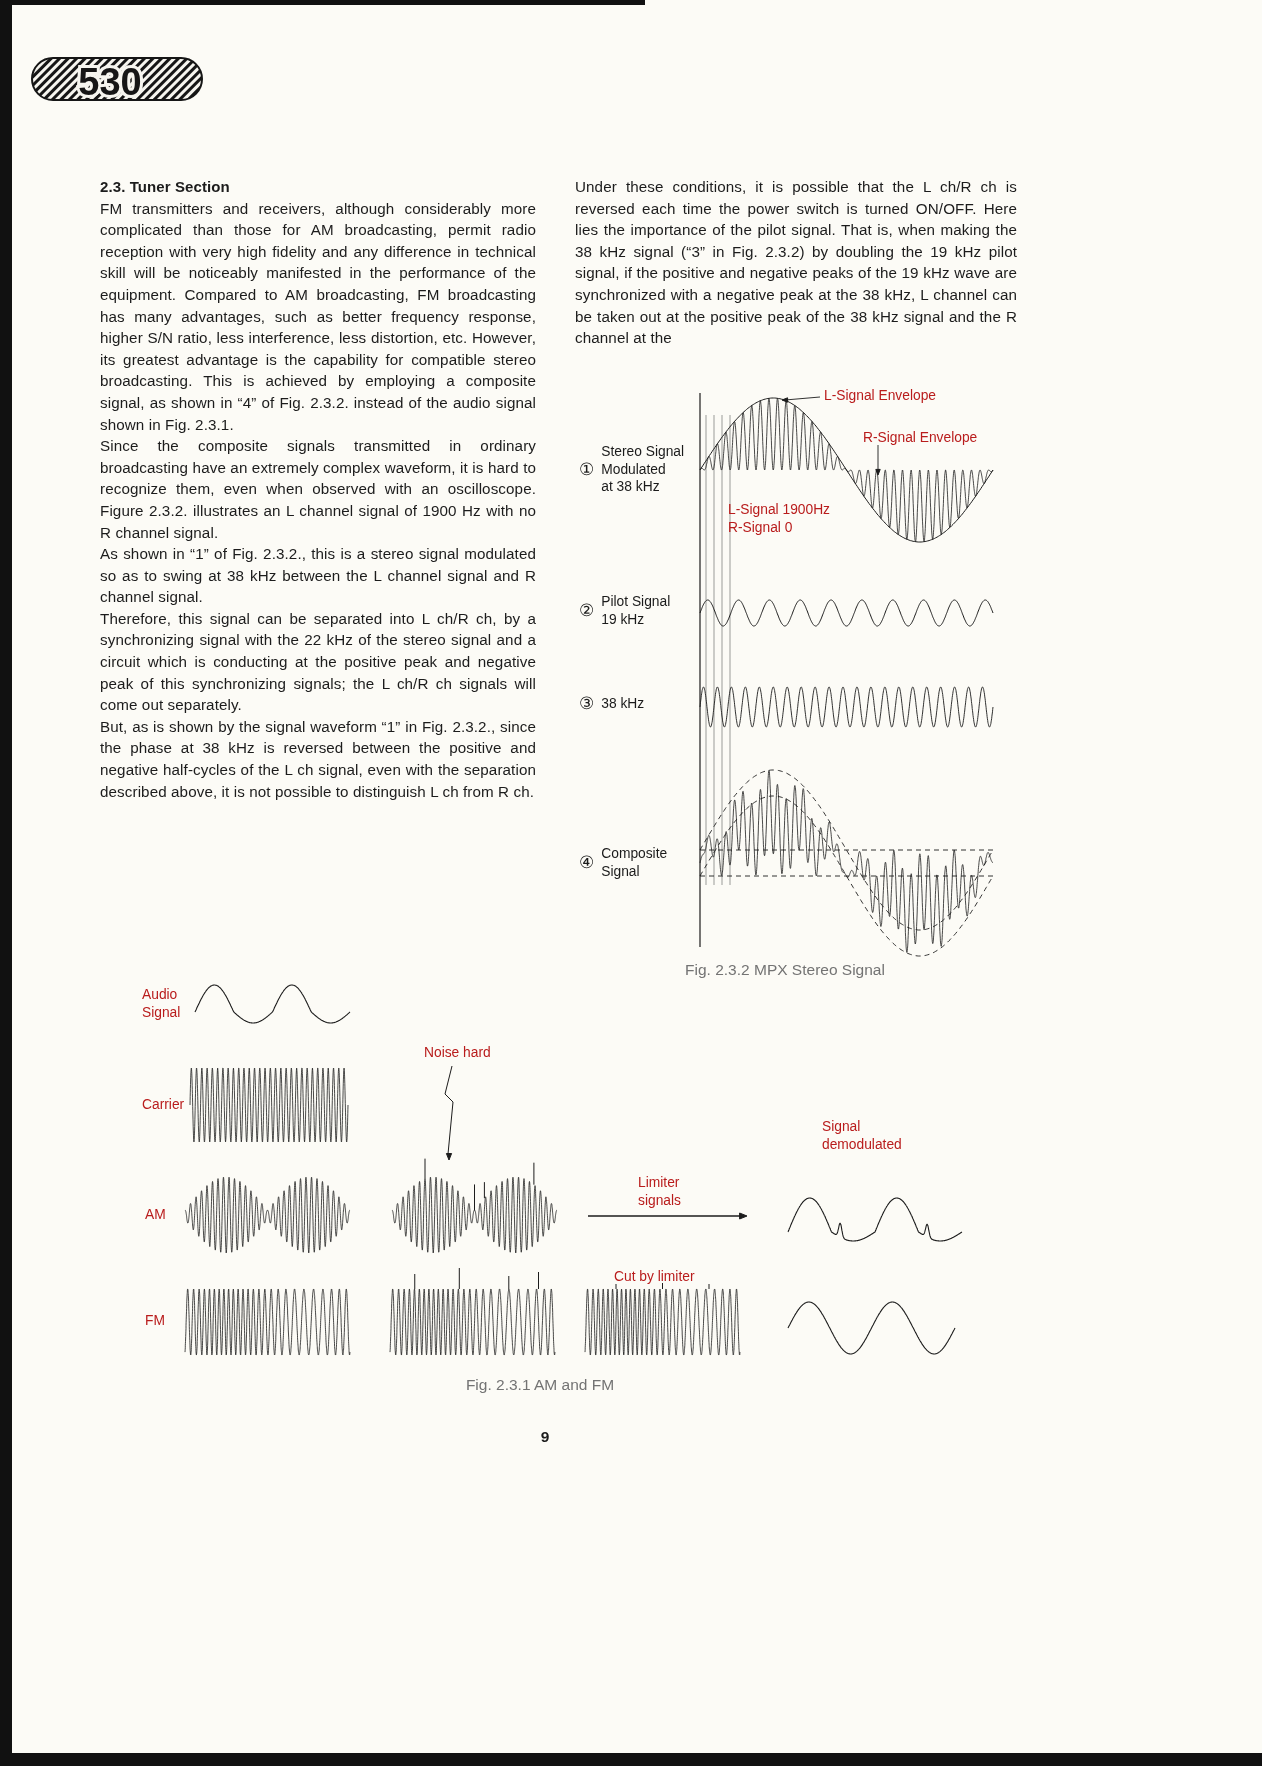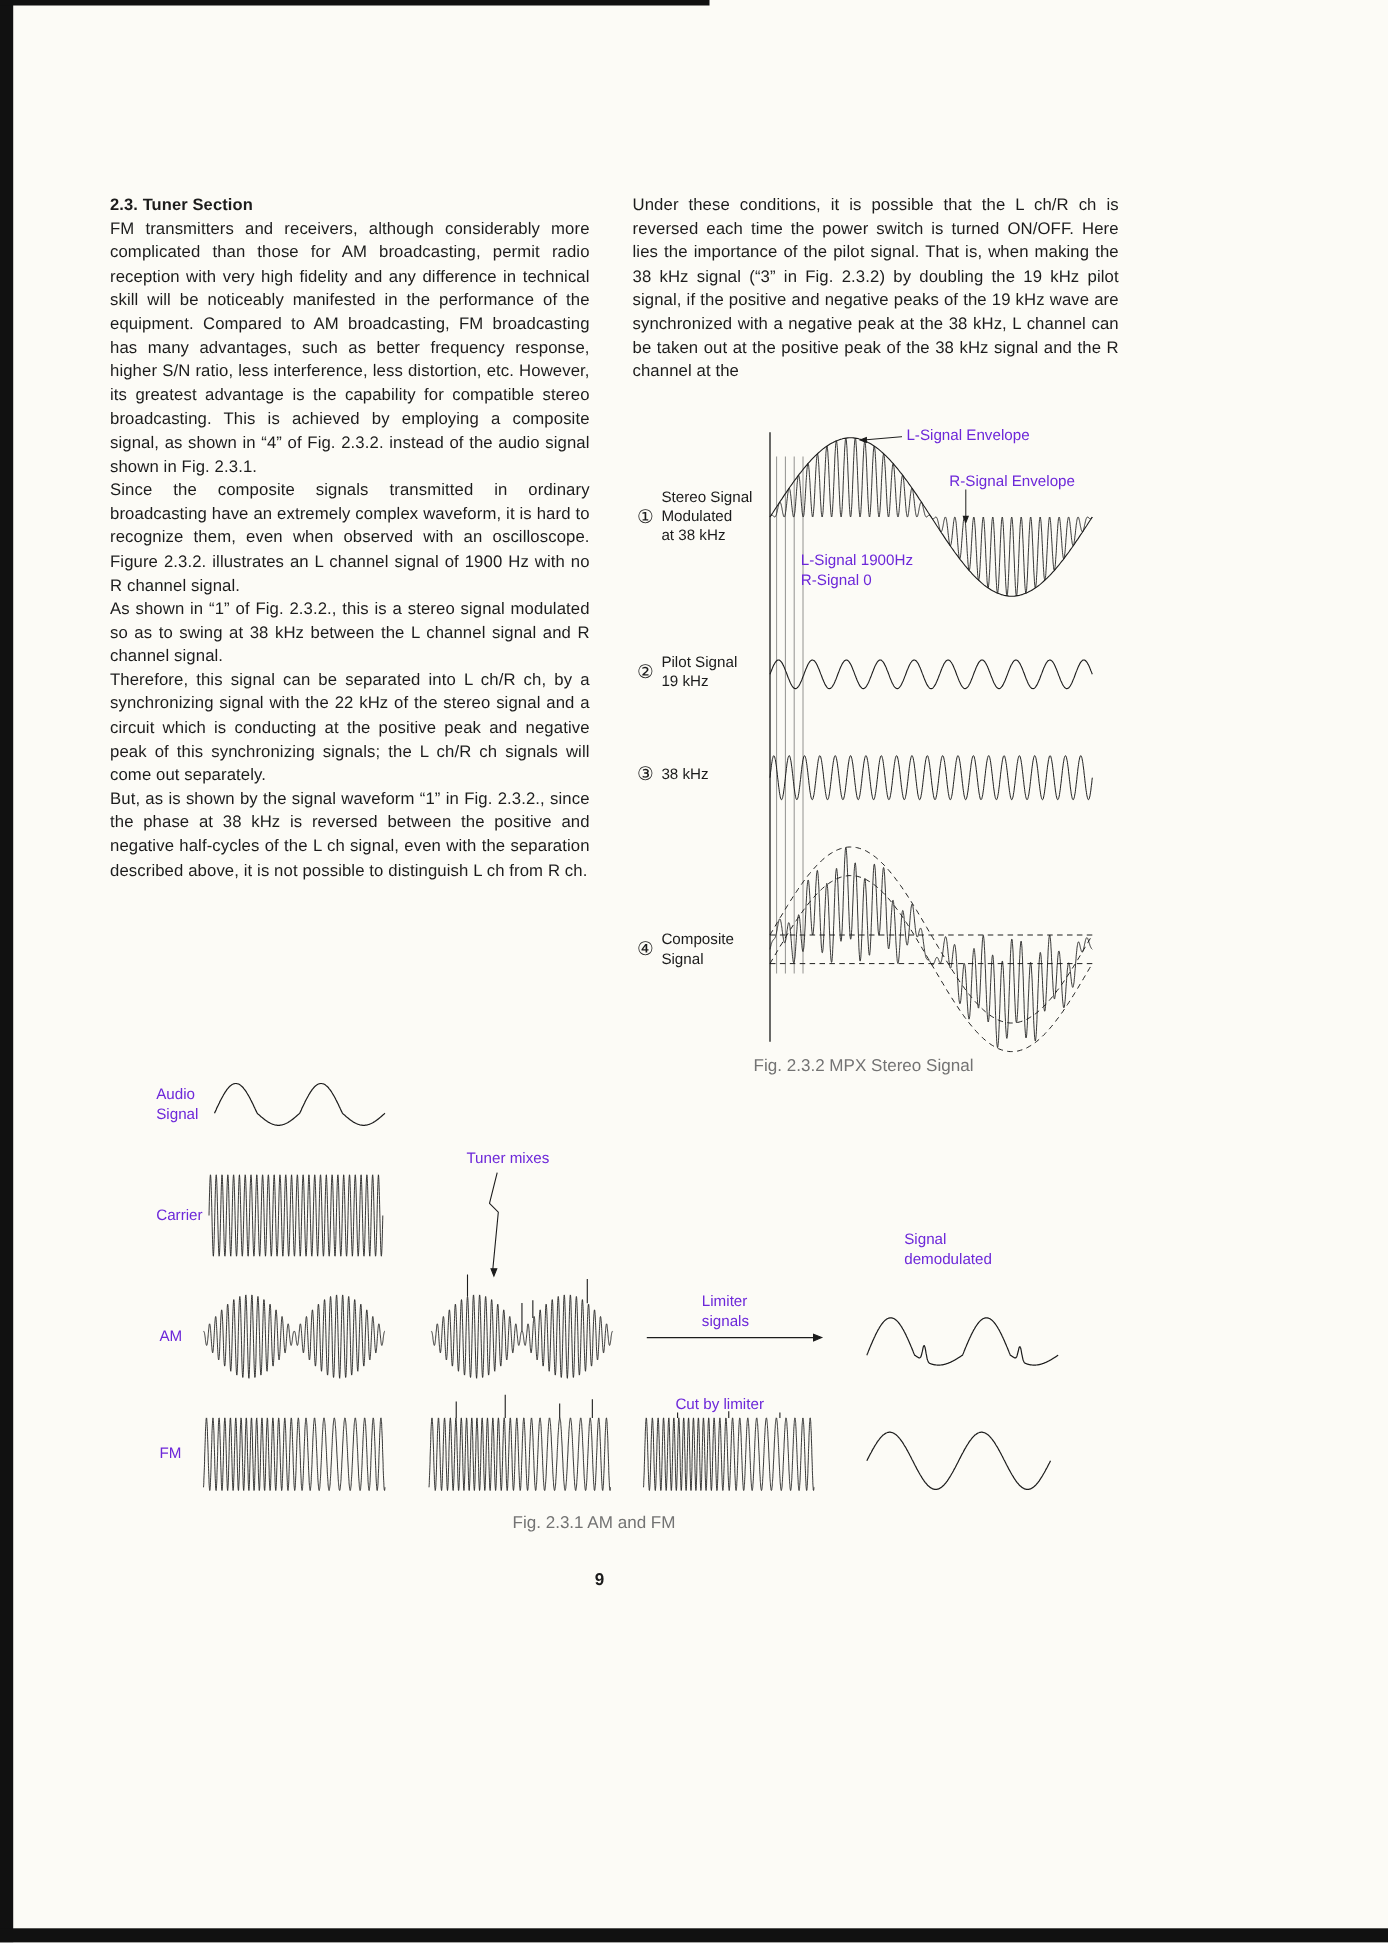--- a/index.html
+++ b/index.html
@@ -8,38 +8,50 @@
   #page { position:relative; width:1262px; height:1766px; margin:0 auto;
           background:#fcfbf6; color:#1b1b1b; overflow:hidden; }
   .edge { position:absolute; background:#111; }
   .col { position:absolute; text-align:justify; font-size:15.2px; line-height:21.6px;
          letter-spacing:0.1px; color:#1c1c1c; }
   .col p { margin:0; }
   .col .hd { font-weight:bold; font-size:15px; line-height:21.6px; }
   .figure { position:absolute; }
   .figure svg { position:absolute; left:0; top:0; }
   .fig-label { position:absolute; font-size:13.8px; line-height:1.28;
-               white-space:pre-line; color:#6d28d9; }
+               white-space:pre-line; color:#b91c1c; }
   .fig-row { position:absolute; display:flex; align-items:center; gap:7px; }
   .fig-row .circ { font-size:17px; line-height:1; }
   .fig-row .lbl { font-size:13.8px; line-height:1.28; white-space:pre-line; }
   .fig-caption { position:absolute; text-align:center; font-size:15.5px; color:#737373; }
   #page-number { position:absolute; left:0; top:1428px; width:1090px;
                  text-align:center; font-weight:bold; font-size:15.5px; }
   #logo { position:absolute; left:30px; top:52px; }
 </style>
 </head>
 <body>
 
 <div id="page">
 
   <div class="edge" style="left:0; top:0; width:12px; height:1766px;"></div>
   <div class="edge" style="left:0; top:0; width:645px; height:5px;"></div>
   <div class="edge" style="left:0; top:1753px; width:1262px; height:13px;"></div>
 
+  <div id="logo">
+    <svg width="175" height="54" viewBox="0 0 175 54">
+      <defs>
+        <pattern id="hatch" width="6" height="6" patternUnits="userSpaceOnUse" patternTransform="rotate(45)">
+          <rect width="6" height="6" fill="#f6f5ef"></rect>
+          <rect width="3" height="6" fill="#161616"></rect>
+        </pattern>
+      </defs>
+      <rect x="2" y="6" rx="21" ry="21" width="170" height="42" fill="url(#hatch)" stroke="#161616" stroke-width="2"></rect>
+      <text x="80" y="43" font-family="Liberation Sans, sans-serif" font-size="38" font-weight="bold" text-anchor="middle" fill="#161616" stroke="#f6f5ef" stroke-width="6" paint-order="stroke">530</text>
+    </svg>
+  </div>
 
   <div class="col" style="left:100px; top:176px; width:436px;">
     <p class="hd">2.3. Tuner Section</p>
     <p>FM transmitters and receivers, although considerably more complicated than those for AM broadcasting, permit radio reception with very high fidelity and any difference in technical skill will be noticeably manifested in the performance of the equipment. Compared to AM broadcasting, FM broadcasting has many advantages, such as better frequency response, higher S/N ratio, less interference, less distortion, etc. However, its greatest advantage is the capability for compatible stereo broadcasting. This is achieved by employing a composite signal, as shown in “4” of Fig. 2.3.2. instead of the audio signal shown in Fig. 2.3.1.</p>
     <p>Since the composite signals transmitted in ordinary broadcasting have an extremely complex waveform, it is hard to recognize them, even when observed with an oscilloscope. Figure 2.3.2. illustrates an L channel signal of 1900 Hz with no R channel signal.</p>
     <p>As shown in “1” of Fig. 2.3.2., this is a stereo signal modulated so as to swing at 38 kHz between the L channel signal and R channel signal.</p>
     <p>Therefore, this signal can be separated into L ch/R ch, by a synchronizing signal with the 22 kHz of the stereo signal and a circuit which is conducting at the positive peak and negative peak of this synchronizing signals; the L ch/R ch signals will come out separately.</p>
     <p>But, as is shown by the signal waveform “1” in Fig. 2.3.2., since the phase at 38 kHz is reversed between the positive and negative half-cycles of the L ch signal, even with the separation described above, it is not possible to distinguish L ch from R ch.</p>
   </div>
 
@@ -122,21 +134,21 @@
         <path d="M485.0 374.1L485.1 372.8L485.2 371.3L485.2 369.6L485.3 367.7L485.4 365.6L485.5 363.4L485.6 361.0L485.7 358.5L485.7 355.9L485.8 353.2L485.9 350.4L486.0 347.5L486.1 344.7L486.1 341.8L486.2 338.9L486.3 336.1L486.4 333.3L486.5 330.6L486.6 328.0L486.6 325.6L486.7 323.2L486.8 321.0L486.9 319.0L487.0 317.2L487.0 315.6L487.1 314.3L487.2 313.1L487.3 312.2L487.4 311.5L487.4 311.1L487.5 311.0L487.6 311.1L487.7 311.5L487.8 312.1L487.9 313.0L487.9 314.2L488.0 315.6L488.1 317.2L488.2 319.0L488.3 321.0L488.3 323.3L488.4 325.6L488.5 328.2L488.6 330.9L488.7 333.6L488.8 336.5L488.8 339.5L488.9 342.4L489.0 345.4L489.1 348.4L489.2 351.4L489.2 354.3L489.3 357.1L489.4 359.8L489.5 362.4L489.6 364.8L489.6 367.0L489.7 369.1L489.8 371.0L489.9 372.6L490.0 374.0L490.1 375.1L490.1 376.0L490.2 376.6L490.3 376.9L490.4 377.0L490.5 376.8L490.5 376.2L490.6 375.5L490.7 374.4L490.8 373.1L490.9 371.5L491.0 369.7L491.0 367.6L491.1 365.4L491.2 363.0L491.3 360.4L491.4 357.6L491.4 354.7L491.5 351.8L491.6 348.7L491.7 345.6L491.8 342.5L491.9 339.5L491.9 336.4L492.0 333.4L492.1 330.5L492.2 327.7L492.3 325.1L492.3 322.6L492.4 320.3L492.5 318.3L492.6 316.4L492.7 314.8L492.8 313.5L492.8 312.4L492.9 311.7L493.0 311.2L493.1 311.0L493.2 311.1L493.2 311.5L493.3 312.3L493.4 313.3L493.5 314.6L493.6 316.1L493.6 318.0L493.7 320.0L493.8 322.3L493.9 324.8L494.0 327.5L494.1 330.3L494.1 333.3L494.2 336.4L494.3 339.5L494.4 342.7L494.5 345.9L494.5 349.1L494.6 352.2L494.7 355.3L494.8 358.2L494.9 361.1L495.0 363.7L495.0 366.2L495.1 368.5L495.2 370.5L495.3 372.3L495.4 373.9L495.4 375.1L495.5 376.0L495.6 376.7L495.7 377.0L495.8 377.0L495.9 376.6L495.9 376.0L496.0 375.0L496.1 373.8L496.2 372.2L496.3 370.4L496.3 368.3L496.4 365.9L496.5 363.4L496.6 360.7L496.7 357.7L496.7 354.7L496.8 351.5L496.9 348.3L497.0 345.0L497.1 341.7L497.2 338.4L497.2 335.2L497.3 332.1L497.4 329.1L497.5 326.2L497.6 323.5L497.6 321.0L497.7 318.7L497.8 316.7L497.9 315.0L498.0 313.6L498.1 312.4L498.1 311.6L498.2 311.1L498.3 311.0L498.4 311.2L498.5 311.7L498.5 312.6L498.6 313.8L498.7 315.3L498.8 317.1L498.9 319.2L498.9 321.5L499.0 324.1L499.1 326.9L499.2 329.8L499.3 332.9L499.4 336.2L499.4 339.5L499.5 342.9L499.6 346.2L499.7 349.6L499.8 352.9L499.8 356.1L499.9 359.2L500.0 362.1L500.1 364.9L500.2 367.4L500.3 369.7L500.3 371.7L500.4 373.4L500.5 374.8L500.6 375.8L500.7 376.6L500.7 376.9L500.8 377.0L500.9 376.6L501.0 376.0L501.1 374.9L501.2 373.6L501.2 371.9L501.3 369.9L501.4 367.6L501.5 365.1L501.6 362.3L501.6 359.4L501.7 356.2L501.8 353.0L501.9 349.6L502.0 346.1L502.1 342.7L502.1 339.2L502.2 335.8L502.3 332.5L502.4 329.3L502.5 326.3L502.5 323.5L502.6 320.9L502.7 318.5L502.8 316.5L502.9 314.7L502.9 313.3L503.0 312.2L503.1 311.4L503.2 311.0L503.3 311.0L503.4 311.4L503.4 312.1L503.5 313.2L503.6 314.7L503.7 316.4L503.8 318.5L503.8 320.9L503.9 323.5L504.0 326.4L504.1 329.5L504.2 332.7L504.3 336.1L504.3 339.6L504.4 343.1L504.5 346.6L504.6 350.1L504.7 353.6L504.7 356.9L504.8 360.1L504.9 363.1L505.0 365.9L505.1 368.4L505.1 370.6L505.2 372.6L505.3 374.2L505.4 375.4L505.5 376.3L505.6 376.9L505.6 377.0L505.7 376.7L505.8 376.1L505.9 375.1L506.0 373.7L506.0 372.0L506.1 370.0L506.2 367.6L506.3 365.0L506.4 362.1L506.5 359.0L506.5 355.7L506.6 352.3L506.7 348.8L506.8 345.2L506.9 341.6L506.9 338.0L507.0 334.5L507.1 331.1L507.2 327.9L507.3 324.8L507.4 322.0L507.4 319.5L507.5 317.2L507.6 315.3L507.7 313.7L507.8 312.4L507.8 311.6L507.9 311.1L508.0 311.0L508.1 311.3L508.2 312.1L508.3 313.2L508.3 314.7L508.4 316.5L508.5 318.7L508.6 321.1L508.7 323.9L508.7 326.9L508.8 330.1L508.9 333.5L509.0 337.0L509.1 340.6L509.1 344.3L509.2 347.9L509.3 351.5L509.4 355.0L509.5 358.4L509.6 361.6L509.6 364.6L509.7 367.3L509.8 369.8L509.9 371.9L510.0 373.7L510.0 375.1L510.1 376.1L510.2 376.8L510.3 377.0L510.4 376.8L510.5 376.2L510.5 375.3L510.6 373.9L510.7 372.1L510.8 370.0L510.9 367.6L510.9 364.9L511.0 361.9L511.1 358.7L511.2 355.3L511.3 351.8L511.4 348.1L511.4 344.5L511.5 340.8L511.6 337.1L511.7 333.5L511.8 330.1L511.8 326.8L511.9 323.8L512.0 321.0L512.1 318.5L512.2 316.3L512.2 314.5L512.3 313.0L512.4 311.9L512.5 311.3L512.6 311.0L512.7 311.2L512.7 311.8L512.8 312.8L512.9 314.2L513.0 315.9L513.1 318.1L513.1 320.5L513.2 323.3L513.3 326.3L513.4 329.6L513.5 333.0L513.6 336.6L513.6 340.3L513.7 344.0L513.8 347.8L513.9 351.4L514.0 355.0L514.0 358.5L514.1 361.8L514.2 364.8L514.3 367.6L514.4 370.0L514.5 372.2L514.5 373.9L514.6 375.3L514.7 376.3L514.8 376.9L514.9 377.0L514.9 376.7L515.0 376.0L515.1 374.9L515.2 373.3L515.3 371.4L515.3 369.2L515.4 366.6L515.5 363.7L515.6 360.5L515.7 357.2L515.8 353.6L515.8 350.0L515.9 346.2L516.0 342.5L516.1 338.7L516.2 335.0L516.2 331.5L516.3 328.1L516.4 324.9L516.5 321.9L516.6 319.3L516.7 316.9L516.7 315.0L516.8 313.4L516.9 312.2L517.0 311.4L517.1 311.0L517.1 311.1L517.2 311.6L517.3 312.6L517.4 313.9L517.5 315.6L517.5 317.8L517.6 320.2L517.7 323.0L517.8 326.1L517.9 329.4L518.0 332.9L518.0 336.5L518.1 340.2L518.2 344.0L518.3 347.8L518.4 351.5L518.4 355.2L518.5 358.7L518.6 362.0L518.7 365.0L518.8 367.8L518.9 370.3L518.9 372.4L519.0 374.1L519.1 375.5L519.2 376.4L519.3 376.9L519.3 377.0L519.4 376.6L519.5 375.8L519.6 374.6L519.7 372.9L519.8 370.9L519.8 368.5L519.9 365.8L520.0 362.8L520.1 359.6L520.2 356.1L520.2 352.5L520.3 348.8L520.4 345.0L520.5 341.2L520.6 337.4L520.6 333.7L520.7 330.2L520.8 326.8L520.9 323.7L521.0 320.8L521.1 318.3L521.1 316.0L521.2 314.2L521.3 312.8L521.4 311.8L521.5 311.2L521.5 311.0L521.6 311.3L521.7 312.0L521.8 313.2L521.9 314.7L522.0 316.7L522.0 319.0L522.1 321.7L522.2 324.6L522.3 327.8L522.4 331.3L522.4 334.9L522.5 338.6L522.6 342.4L522.7 346.2L522.8 350.0L522.9 353.7L522.9 357.3L523.0 360.7L523.1 363.8L523.2 366.7L523.3 369.4L523.3 371.6L523.4 373.5L523.5 375.0L523.6 376.1L523.7 376.8L523.8 377.0L523.8 376.8L523.9 376.1L524.0 375.0L524.1 373.5L524.2 371.6L524.2 369.4L524.3 366.7L524.4 363.8L524.5 360.7L524.6 357.3L524.6 353.7L524.7 350.0L524.8 346.2L524.9 342.4L525.0 338.6L525.1 334.9L525.1 331.3L525.2 327.8L525.3 324.6L525.4 321.7L525.5 319.0L525.5 316.7L525.6 314.7L525.7 313.2L525.8 312.0L525.9 311.3L526.0 311.0L526.0 311.2L526.1 311.8L526.2 312.8L526.3 314.2L526.4 316.0L526.4 318.3L526.5 320.8L526.6 323.7L526.7 326.8L526.8 330.2L526.9 333.7L526.9 337.4L527.0 341.2L527.1 345.0L527.2 348.8L527.3 352.5L527.3 356.1L527.4 359.6L527.5 362.8L527.6 365.8L527.7 368.5L527.7 370.9L527.8 372.9L527.9 374.6L528.0 375.8L528.1 376.6L528.2 377.0L528.2 376.9L528.3 376.4L528.4 375.5L528.5 374.1L528.6 372.4L528.6 370.3L528.7 367.8L528.8 365.0L528.9 362.0L529.0 358.7L529.1 355.2L529.1 351.5L529.2 347.8L529.3 344.0L529.4 340.2L529.5 336.5L529.5 332.9L529.6 329.4L529.7 326.1L529.8 323.0L529.9 320.2L530.0 317.8L530.0 315.6L530.1 313.9L530.2 312.6L530.3 311.6L530.4 311.1L530.4 311.0L530.5 311.4L530.6 312.2L530.7 313.4L530.8 315.0L530.8 316.9L530.9 319.3L531.0 321.9L531.1 324.9L531.2 328.1L531.3 331.5L531.3 335.0L531.4 338.7L531.5 342.5L531.6 346.2L531.7 350.0L531.7 353.6L531.8 357.2L531.9 360.5L532.0 363.7L532.1 366.6L532.2 369.2L532.2 371.4L532.3 373.3L532.4 374.9L532.5 376.0L532.6 376.7L532.6 377.0L532.7 376.9L532.8 376.3L532.9 375.3L533.0 373.9L533.0 372.2L533.1 370.0L533.2 367.6L533.3 364.8L533.4 361.8L533.5 358.5L533.5 355.0L533.6 351.4L533.7 347.8L533.8 344.0L533.9 340.3L533.9 336.6L534.0 333.0L534.1 329.6L534.2 326.3L534.3 323.3L534.4 320.5L534.4 318.1L534.5 315.9L534.6 314.2L534.7 312.8L534.8 311.8L534.8 311.2L534.9 311.0L535.0 311.3L535.1 311.9L535.2 313.0L535.3 314.5L535.3 316.3L535.4 318.5L535.5 321.0L535.6 323.8L535.7 326.8L535.7 330.1L535.8 333.5L535.9 337.1L536.0 340.8L536.1 344.5L536.1 348.1L536.2 351.8L536.3 355.3L536.4 358.7L536.5 361.9L536.6 364.9L536.6 367.6L536.7 370.0L536.8 372.1L536.9 373.9L537.0 375.3L537.0 376.2L537.1 376.8L537.2 377.0L537.3 376.8L537.4 376.1L537.5 375.1L537.5 373.7L537.6 371.9L537.7 369.8L537.8 367.3L537.9 364.6L537.9 361.6L538.0 358.4L538.1 355.0L538.2 351.5L538.3 347.9L538.4 344.3L538.4 340.6L538.5 337.0L538.6 333.5L538.7 330.1L538.8 326.9L538.8 323.9L538.9 321.1L539.0 318.7L539.1 316.5L539.2 314.7L539.3 313.2L539.3 312.1L539.4 311.3L539.5 311.0L539.6 311.1L539.7 311.6L539.7 312.4L539.8 313.7L539.9 315.3L540.0 317.2L540.1 319.5L540.1 322.0L540.2 324.8L540.3 327.9L540.4 331.1L540.5 334.5L540.6 338.0L540.6 341.6L540.7 345.2L540.8 348.8L540.9 352.3L541.0 355.7L541.0 359.0L541.1 362.1L541.2 365.0L541.3 367.6L541.4 370.0L541.5 372.0L541.5 373.7L541.6 375.1L541.7 376.1L541.8 376.7L541.9 377.0L541.9 376.9L542.0 376.3L542.1 375.4L542.2 374.2L542.3 372.6L542.4 370.6L542.4 368.4L542.5 365.9L542.6 363.1L542.7 360.1L542.8 356.9L542.8 353.6L542.9 350.1L543.0 346.6L543.1 343.1L543.2 339.6L543.2 336.1L543.3 332.7L543.4 329.5L543.5 326.4L543.6 323.5L543.7 320.9L543.7 318.5L543.8 316.4L543.9 314.7L544.0 313.2L544.1 312.1L544.1 311.4L544.2 311.0L544.3 311.0L544.4 311.4L544.5 312.2L544.6 313.3L544.6 314.7L544.7 316.5L544.8 318.5L544.9 320.9L545.0 323.5L545.0 326.3L545.1 329.3L545.2 332.5L545.3 335.8L545.4 339.2L545.5 342.7L545.5 346.1L545.6 349.6L545.7 353.0L545.8 356.2L545.9 359.4L545.9 362.3L546.0 365.1L546.1 367.6L546.2 369.9L546.3 371.9L546.3 373.6L546.4 374.9L546.5 376.0L546.6 376.6L546.7 377.0L546.8 376.9L546.8 376.6L546.9 375.8L547.0 374.8L547.1 373.4L547.2 371.7L547.2 369.7L547.3 367.4L547.4 364.9L547.5 362.1L547.6 359.2L547.7 356.1L547.7 352.9L547.8 349.6L547.9 346.2L548.0 342.9L548.1 339.5L548.1 336.2L548.2 332.9L548.3 329.8L548.4 326.9L548.5 324.1L548.5 321.5L548.6 319.2L548.7 317.1L548.8 315.3L548.9 313.8L549.0 312.6L549.0 311.7L549.1 311.2L549.2 311.0L549.3 311.1L549.4 311.6L549.4 312.4L549.5 313.6L549.6 315.0L549.7 316.7L549.8 318.7L549.9 321.0L549.9 323.5L550.0 326.2L550.1 329.1L550.2 332.1L550.3 335.2L550.3 338.4L550.4 341.7L550.5 345.0L550.6 348.3L550.7 351.5L550.8 354.7L550.8 357.7L550.9 360.7L551.0 363.4L551.1 365.9L551.2 368.3L551.2 370.4L551.3 372.2L551.4 373.8L551.5 375.0L551.6 376.0L551.6 376.6L551.7 377.0L551.8 377.0L551.9 376.7L552.0 376.0L552.1 375.1L552.1 373.9L552.2 372.3L552.3 370.5L552.4 368.5L552.5 366.2L552.5 363.7L552.6 361.1L552.7 358.2L552.8 355.3L552.9 352.2L553.0 349.1L553.0 345.9L553.1 342.7L553.2 339.5L553.3 336.4L553.4 333.3L553.4 330.3L553.5 327.5L553.6 324.8L553.7 322.3L553.8 320.0L553.9 318.0L553.9 316.1L554.0 314.6L554.1 313.3L554.2 312.3L554.3 311.5L554.3 311.1L554.4 311.0L554.5 311.2L554.6 311.7L554.7 312.4L554.8 313.5L554.8 314.8L554.9 316.4L555.0 318.3L555.1 320.3L555.2 322.6L555.2 325.1L555.3 327.7L555.4 330.5L555.5 333.4L555.6 336.4L555.6 339.5L555.7 342.5L555.8 345.6L555.9 348.7L556.0 351.8L556.1 354.7L556.1 357.6L556.2 360.4L556.3 363.0L556.4 365.4L556.5 367.6L556.5 369.7L556.6 371.5L556.7 373.1L556.8 374.4L556.9 375.5L557.0 376.2L557.0 376.8L557.1 377.0L557.2 376.9L557.3 376.6L557.4 376.0L557.4 375.1L557.5 374.0L557.6 372.6L557.7 371.0L557.8 369.1L557.9 367.0L557.9 364.8L558.0 362.4L558.1 359.8L558.2 357.1L558.3 354.3L558.3 351.4L558.4 348.4L558.5 345.4L558.6 342.4L558.7 339.5L558.7 336.5L558.8 333.6L558.9 330.9L559.0 328.2L559.1 325.6L559.2 323.3L559.2 321.0L559.3 319.0L559.4 317.2L559.5 315.6L559.6 314.2L559.6 313.0L559.7 312.1L559.8 311.5L559.9 311.1L560.0 311.0L560.1 311.1L560.1 311.5L560.2 312.2L560.3 313.1L560.4 314.3L560.5 315.6L560.5 317.2L560.6 319.0L560.7 321.0L560.8 323.2L560.9 325.6L561.0 328.0L561.0 330.6L561.1 333.3L561.2 336.1L561.3 338.9L561.4 341.8L561.4 344.7L561.5 347.5L561.6 350.4L561.7 353.2L561.8 355.9L561.8 358.5L561.9 361.0L562.0 363.4L562.1 365.6L562.2 367.7L562.3 369.6L562.3 371.3L562.4 372.8L562.5 374.1L562.6 375.1L562.7 375.9L562.7 376.5L562.8 376.9L562.9 377.0L563.0 376.9L563.1 376.5L563.2 375.9L563.2 375.1L563.3 374.0L563.4 372.7L563.5 371.2L563.6 369.6L563.6 367.7L563.7 365.7L563.8 363.5L563.9 361.2L564.0 358.8L564.0 356.2L564.1 353.6L564.2 350.9L564.3 348.2L564.4 345.5L564.5 342.7L564.5 339.9L564.6 337.2L564.7 334.6L564.8 332.0L564.9 329.5L564.9 327.0L565.0 324.8L565.1 322.6L565.2 320.6L565.3 318.8L565.4 317.1L565.4 315.6L565.5 314.3L565.6 313.2L565.7 312.4L565.8 311.7L565.8 311.3L565.9 311.0L566.0 311.0L566.1 311.2L566.2 311.7L566.3 312.3L566.3 313.2L566.4 314.3L566.5 315.5L566.6 316.9L566.7 318.6L566.7 320.4L566.8 322.3L566.9 324.4L567.0 326.6L567.1 328.9L567.1 331.3L567.2 333.8L567.3 336.3L567.4 338.9L567.5 341.5L567.6 344.2L567.6 346.8L567.7 349.4L567.8 352.0L567.9 354.5L568.0 357.0L568.0 359.3L568.1 361.6L568.2 363.7L568.3 365.8L568.4 367.7L568.5 369.4L568.5 371.0L568.6 372.4L568.7 373.6L568.8 374.7L568.9 375.5L568.9 376.2L569.0 376.7L569.1 376.9L569.2 377.0L569.3 376.9L569.4 376.5L569.4 376.0L569.5 375.3L569.6 374.4L569.7 373.3L569.8 372.0L569.8 370.6L569.9 369.0L570.0 367.3L570.1 365.4L570.2 363.4L570.3 361.3L570.3 359.1L570.4 356.8L570.5 354.4L570.6 352.0L570.7 349.5L570.7 347.0L570.8 344.5L570.9 342.0L571.0 339.5L571.1 337.1L571.1 334.6L571.2 332.3L571.3 330.0L571.4 327.8L571.5 325.6L571.6 323.6L571.6 321.7L571.7 320.0L571.8 318.3L571.9 316.9L572.0 315.5L572.0 314.4L572.1 313.4L572.2 312.5L572.3 311.9L572.4 311.4L572.5 311.1L572.5 311.0L572.6 311.1L572.7 311.3L572.8 311.8L572.9 312.4L572.9 313.1L573.0 314.1L573.1 315.2L573.2 316.4L573.3 317.8L573.4 319.4L573.4 321.1L573.5 322.9L573.6 324.8L573.7 326.8L573.8 328.9L573.8 331.1L573.9 333.3L574.0 335.6L574.1 337.9L574.2 340.3L574.2 342.7L574.3 345.0L574.4 347.4L574.5 349.8L574.6 352.1L574.7 354.4L574.7 356.6L574.8 358.8L574.9 360.8L575.0 362.8L575.1 364.7L575.1 366.5L575.2 368.2L575.3 369.7L575.4 371.1L575.5 372.4L575.6 373.5L575.6 374.5L575.7 375.3L575.8 376.0L575.9 376.5L576.0 376.8L576.0 377.0L576.1 377.0L576.2 376.8L576.3 376.5L576.4 376.1L576.5 375.4L576.5 374.6L576.6 373.7L576.7 372.6L576.8 371.4L576.9 370.1L576.9 368.6L577.0 367.0L577.1 365.3L577.2 363.5L577.3 361.6L577.3 359.7L577.4 357.6L577.5 355.5L577.6 353.4L577.7 351.2L577.8 348.9L577.8 346.7L577.9 344.4L578.0 342.2L578.1 339.9L578.2 337.7L578.2 335.5L578.3 333.3L578.4 331.2L578.5 329.2L578.6 327.2L578.7 325.3L578.7 323.5L578.8 321.8L578.9 320.2L579.0 318.7L579.1 317.4L579.1 316.1L579.2 315.0L579.3 314.0L579.4 313.1L579.5 312.4L579.5 311.9L579.6 311.4L579.7 311.1L579.8 311.0L579.9 311.0L580.0 311.2L580.0 311.5L580.1 311.9L580.2 312.5L580.3 313.3L580.4 314.1L580.4 315.1L580.5 316.2L580.6 317.5L580.7 318.8L580.8 320.3L580.9 321.8L580.9 323.5L581.0 325.2L581.1 327.1L581.2 328.9L581.3 330.9L581.3 332.9L581.4 335.0L581.5 337.1L581.6 339.2L581.7 341.3L581.8 343.4L581.8 345.6L581.9 347.7L582.0 349.8L582.1 351.9L582.2 354.0L582.2 356.0L582.3 358.0L582.4 359.9L582.5 361.7L582.6 363.4L582.6 365.1L582.7 366.7L582.8 368.2L582.9 369.6L583.0 370.9L583.1 372.0L583.1 373.1L583.2 374.0L583.3 374.8L583.4 375.5L583.5 376.1L583.5 376.5L583.6 376.8L583.7 377.0L583.8 377.0L583.9 376.9L584.0 376.7L584.0 376.3L584.1 375.8L584.2 375.2L584.3 374.4L584.4 373.6L584.4 372.6L584.5 371.5L584.6 370.3L584.7 369.0L584.8 367.6L584.9 366.1L584.9 364.6L585.0 362.9L585.1 361.2L585.2 359.4L585.3 357.5L585.3 355.7L585.4 353.7L585.5 351.7L585.6 349.7L585.7 347.7L585.8 345.7L585.8 343.6L585.9 341.6L586.0 339.6L586.1 337.6L586.2 335.6L586.2 333.6L586.3 331.7L586.4 329.9L586.5 328.1L586.6 326.3L586.6 324.6L586.7 323.0L586.8 321.5L586.9 320.1L587.0 318.7L587.1 317.5L587.1 316.3L587.2 315.3L587.3 314.4L587.4 313.5L587.5 312.8L587.5 312.2L587.6 311.7L587.7 311.4L587.8 311.1L587.9 311.0L588.0 311.0L588.0 311.1L588.1 311.4L588.2 311.7L588.3 312.2L588.4 312.8L588.4 313.5L588.5 314.3L588.6 315.2L588.7 316.2L588.8 317.4L588.9 318.6L588.9 319.9L589.0 321.3L589.1 322.7L589.2 324.3L589.3 325.9L589.3 327.6L589.4 329.3L589.5 331.1L589.6 332.9L589.7 334.8L589.7 336.7L589.8 338.6L589.9 340.6L590.0 342.5L590.1 344.5L590.2 346.4L590.2 348.4L590.3 350.3L590.4 352.2L590.5 354.1L590.6 355.9L590.6 357.7L590.7 359.4L590.8 361.1L590.9 362.7L591.0 364.3L591.1 365.8L591.1 367.2L591.2 368.6L591.3 369.8L591.4 371.0L591.5 372.0L591.5 373.0L591.6 373.9L591.7 374.6L591.8 375.3L591.9 375.9L592.0 376.3L592.0 376.6L592.1 376.9L592.2 377.0L592.3 377.0L592.4 376.9L592.4 376.7L592.5 376.3L592.6 375.9L592.7 375.3L592.8 374.7L592.8 373.9L592.9 373.1L593.0 372.1L593.1 371.1L593.2 370.0L593.3 368.7L593.3 367.4L593.4 366.1L593.5 364.6L593.6 363.1L593.7 361.5L593.7 359.9L593.8 358.2L593.9 356.4L594.0 354.7L594.1 352.9L594.2 351.0L594.2 349.2L594.3 347.3L594.4 345.4L594.5 343.5L594.6 341.6L594.6 339.7L594.7 337.9L594.8 336.0L594.9 334.2L595.0 332.4L595.0 330.7L595.1 329.0L595.2 327.3L595.3 325.7L595.4 324.2L595.5 322.7L595.5 321.3L595.6 320.0L595.7 318.7L595.8 317.6L595.9 316.5L595.9 315.5L596.0 314.6L596.1 313.8L596.2 313.1L596.3 312.5L596.4 312.0L596.4 311.6L596.5 311.3L596.6 311.1L596.7 311.0L596.8 311.0L596.8 311.2L596.9 311.4L597.0 311.7L597.1 312.2L597.2 312.7L597.3 313.4L597.3 314.1L597.4 314.9L597.5 315.9L597.6 316.9L597.7 318.0L597.7 319.2L597.8 320.5L597.9 321.8L598.0 323.2L598.1 324.7L598.1 326.2L598.2 327.8L598.3 329.5L598.4 331.2L598.5 332.9L598.6 334.7L598.6 336.5L598.7 338.3L598.8 340.1L598.9 342.0L599.0 343.9L599.0 345.7L599.1 347.6L599.2 349.4L599.3 351.2L599.4 353.0L599.5 354.8L599.5 356.5L599.6 358.2L599.7 359.9L599.8 361.5L599.9 363.0L599.9 364.5L600.0 365.9L600.1 367.3L600.2 368.6L600.3 369.8L600.4 370.9L600.4 371.9L600.5 372.9L600.6 373.7L600.7 374.5L600.8 375.1L600.8 375.7L600.9 376.2L601.0 376.5L601.1 376.8L601.2 376.9L601.3 377.0L601.3 376.9L601.4 376.8L601.5 376.5L601.6 376.2L601.7 375.7L601.7 375.1L601.8 374.5L601.9 373.7L602.0 372.9L602.1 371.9L602.1 370.9L602.2 369.8L602.3 368.6L602.4 367.3L602.5 365.9L602.6 364.5L602.6 363.0L602.7 361.5L602.8 359.9L602.9 358.2L603.0 356.5L603.0 354.8L603.1 353.0L603.2 351.2L603.3 349.4L603.4 347.6L603.5 345.7L603.5 343.9L603.6 342.0L603.7 340.1L603.8 338.3L603.9 336.5L603.9 334.7L604.0 332.9L604.1 331.2L604.2 329.5L604.3 327.8L604.4 326.2L604.4 324.7L604.5 323.2L604.6 321.8L604.7 320.5L604.8 319.2L604.8 318.0L604.9 316.9L605.0 315.9L605.1 314.9L605.2 314.1L605.2 313.4L605.3 312.7L605.4 312.2L605.5 311.7L605.6 311.4L605.7 311.2L605.7 311.0L605.8 311.0L605.9 311.1L606.0 311.3L606.1 311.6L606.1 312.0L606.2 312.5L606.3 313.1L606.4 313.8L606.5 314.6L606.6 315.5L606.6 316.5L606.7 317.6L606.8 318.7L606.9 320.0L607.0 321.3L607.0 322.7L607.1 324.2L607.2 325.7L607.3 327.3L607.4 329.0L607.5 330.7L607.5 332.4L607.6 334.2L607.7 336.0L607.8 337.9L607.9 339.7L607.9 341.6L608.0 343.5L608.1 345.4L608.2 347.3L608.3 349.2L608.3 351.0L608.4 352.9L608.5 354.7L608.6 356.4L608.7 358.2L608.8 359.9L608.8 361.5L608.9 363.1L609.0 364.6L609.1 366.1L609.2 367.4L609.2 368.7L609.3 370.0L609.4 371.1L609.5 372.1L609.6 373.1L609.7 373.9L609.7 374.7L609.8 375.3L609.9 375.9L610.0 376.3L610.1 376.7L610.1 376.9L610.2 377.0L610.3 377.0L610.4 376.9L610.5 376.6L610.5 376.3L610.6 375.9L610.7 375.3L610.8 374.6L610.9 373.9L611.0 373.0L611.0 372.0L611.1 371.0L611.2 369.8L611.3 368.6L611.4 367.2L611.4 365.8L611.5 364.3L611.6 362.7L611.7 361.1L611.8 359.4L611.9 357.7L611.9 355.9L612.0 354.1L612.1 352.2L612.2 350.3L612.3 348.4L612.3 346.4L612.4 344.5L612.5 342.5L612.6 340.6L612.7 338.6L612.8 336.7L612.8 334.8L612.9 332.9L613.0 331.1L613.1 329.3L613.2 327.6L613.2 325.9L613.3 324.3L613.4 322.7L613.5 321.3L613.6 319.9L613.6 318.6L613.7 317.4L613.8 316.2L613.9 315.2L614.0 314.3L614.1 313.5L614.1 312.8L614.2 312.2L614.3 311.7L614.4 311.4L614.5 311.1L614.5 311.0L614.6 311.0L614.7 311.1L614.8 311.4L614.9 311.7L615.0 312.2L615.0 312.8L615.1 313.5L615.2 314.4L615.3 315.3L615.4 316.3L615.4 317.5L615.5 318.7L615.6 320.1L615.7 321.5L615.8 323.0L615.9 324.6L615.9 326.3L616.0 328.1L616.1 329.9L616.2 331.7L616.3 333.6L616.3 335.6L616.4 337.6L616.5 339.6L616.6 341.6L616.7 343.6L616.8 345.7L616.8 347.7L616.9 349.7L617.0 351.7L617.1 353.7L617.2 355.7L617.2 357.5L617.3 359.4L617.4 361.2L617.5 362.9L617.6 364.6L617.6 366.1L617.7 367.6L617.8 369.0L617.9 370.3L618.0 371.5L618.1 372.6L618.1 373.6L618.2 374.4L618.3 375.2L618.4 375.8L618.5 376.3L618.5 376.7L618.6 376.9L618.7 377.0L618.8 377.0L618.9 376.8L619.0 376.5L619.0 376.1L619.1 375.5L619.2 374.8L619.3 374.0L619.4 373.1L619.4 372.0L619.5 370.9L619.6 369.6L619.7 368.2L619.8 366.7L619.9 365.1L619.9 363.4L620.0 361.7L620.1 359.9L620.2 358.0L620.3 356.0L620.3 354.0L620.4 351.9L620.5 349.8L620.6 347.7L620.7 345.6L620.7 343.4L620.8 341.3L620.9 339.2L621.0 337.1L621.1 335.0L621.2 332.9L621.2 330.9L621.3 328.9L621.4 327.1L621.5 325.2L621.6 323.5L621.6 321.8L621.7 320.3L621.8 318.8L621.9 317.5L622.0 316.2L622.1 315.1L622.1 314.1L622.2 313.3L622.3 312.5L622.4 311.9L622.5 311.5L622.5 311.2L622.6 311.0L622.7 311.0L622.8 311.1L622.9 311.4L623.0 311.9L623.0 312.4L623.1 313.1L623.2 314.0L623.3 315.0L623.4 316.1L623.4 317.4L623.5 318.7L623.6 320.2L623.7 321.8L623.8 323.5L623.8 325.3L623.9 327.2L624.0 329.2L624.1 331.2L624.2 333.3L624.3 335.5L624.3 337.7L624.4 339.9L624.5 342.2L624.6 344.4L624.7 346.7L624.7 348.9L624.8 351.2L624.9 353.4L625.0 355.5L625.1 357.6L625.2 359.7L625.2 361.6L625.3 363.5L625.4 365.3L625.5 367.0L625.6 368.6L625.6 370.1L625.7 371.4L625.8 372.6L625.9 373.7L626.0 374.6L626.0 375.4L626.1 376.1L626.2 376.5L626.3 376.8L626.4 377.0L626.5 377.0L626.5 376.8L626.6 376.5L626.7 376.0L626.8 375.3L626.9 374.5L626.9 373.5L627.0 372.4L627.1 371.1L627.2 369.7L627.3 368.2L627.4 366.5L627.4 364.7L627.5 362.8L627.6 360.8L627.7 358.8L627.8 356.6L627.8 354.4L627.9 352.1L628.0 349.8L628.1 347.4L628.2 345.0L628.3 342.7L628.3 340.3L628.4 337.9L628.5 335.6L628.6 333.3L628.7 331.1L628.7 328.9L628.8 326.8L628.9 324.8L629.0 322.9L629.1 321.1L629.1 319.4L629.2 317.8L629.3 316.4L629.4 315.2L629.5 314.1L629.6 313.1L629.6 312.4L629.7 311.8L629.8 311.3L629.9 311.1L630.0 311.0L630.0 311.1L630.1 311.4L630.2 311.9L630.3 312.5L630.4 313.4L630.5 314.4L630.5 315.5L630.6 316.9L630.7 318.3L630.8 320.0L630.9 321.7L630.9 323.6L631.0 325.6L631.1 327.8L631.2 330.0L631.3 332.3L631.4 334.6L631.4 337.1L631.5 339.5L631.6 342.0L631.7 344.5L631.8 347.0L631.8 349.5L631.9 352.0L632.0 354.4L632.1 356.8L632.2 359.1L632.3 361.3L632.3 363.4L632.4 365.4L632.5 367.3L632.6 369.0L632.7 370.6L632.7 372.0L632.8 373.3L632.9 374.4L633.0 375.3L633.1 376.0L633.1 376.5L633.2 376.9L633.3 377.0L633.4 376.9L633.5 376.7L633.6 376.2L633.6 375.5L633.7 374.7L633.8 373.6L633.9 372.4L634.0 371.0L634.0 369.4L634.1 367.7L634.2 365.8L634.3 363.7L634.4 361.6L634.5 359.3L634.5 357.0L634.6 354.5L634.7 352.0L634.8 349.4L634.9 346.8L634.9 344.2L635.0 341.5L635.1 338.9L635.2 336.3L635.3 333.8L635.4 331.3L635.4 328.9L635.5 326.6L635.6 324.4L635.7 322.3L635.8 320.4L635.8 318.6L635.9 316.9L636.0 315.5L636.1 314.3L636.2 313.2L636.2 312.3L636.3 311.7L636.4 311.2L636.5 311.0L636.6 311.0L636.7 311.3L636.7 311.7L636.8 312.4L636.9 313.2L637.0 314.3L637.1 315.6L637.1 317.1L637.2 318.8L637.3 320.6L637.4 322.6L637.5 324.8L637.6 327.0L637.6 329.5L637.7 332.0L637.8 334.6L637.9 337.2L638.0 339.9L638.0 342.7L638.1 345.5L638.2 348.2L638.3 350.9L638.4 353.6L638.5 356.2L638.5 358.8L638.6 361.2L638.7 363.5L638.8 365.7L638.9 367.7L638.9 369.6L639.0 371.2L639.1 372.7L639.2 374.0L639.3 375.1L639.3 375.9L639.4 376.5L639.5 376.9L639.6 377.0L639.7 376.9L639.8 376.5L639.8 375.9L639.9 375.1L640.0 374.1" fill="none" stroke="#1c1c1c" stroke-width="0.8"></path>
         <path d="M516 311 L516 306" fill="none" stroke="#1c1c1c" stroke-width="1"></path>
         <path d="M562.5 311 L562.5 305" fill="none" stroke="#1c1c1c" stroke-width="1"></path>
         <path d="M609 311 L609 306" fill="none" stroke="#1c1c1c" stroke-width="1"></path>
         <path d="M688.0 350.0L688.5 349.0L689.0 348.0L689.6 346.9L690.1 345.9L690.6 344.9L691.1 343.9L691.7 342.9L692.2 342.0L692.7 341.0L693.2 340.1L693.7 339.1L694.3 338.2L694.8 337.3L695.3 336.4L695.8 335.6L696.4 334.7L696.9 333.9L697.4 333.1L697.9 332.4L698.4 331.6L699.0 330.9L699.5 330.2L700.0 329.6L700.5 329.0L701.0 328.4L701.6 327.8L702.1 327.3L702.6 326.8L703.1 326.4L703.7 326.0L704.2 325.6L704.7 325.3L705.2 325.0L705.7 324.7L706.3 324.5L706.8 324.3L707.3 324.2L707.8 324.1L708.4 324.0L708.9 324.0L709.4 324.0L709.9 324.1L710.4 324.2L711.0 324.3L711.5 324.5L712.0 324.7L712.5 325.0L713.0 325.3L713.6 325.6L714.1 326.0L714.6 326.4L715.1 326.8L715.7 327.3L716.2 327.8L716.7 328.4L717.2 329.0L717.7 329.6L718.3 330.2L718.8 330.9L719.3 331.6L719.8 332.4L720.4 333.1L720.9 333.9L721.4 334.7L721.9 335.6L722.4 336.4L723.0 337.3L723.5 338.2L724.0 339.1L724.5 340.1L725.1 341.0L725.6 342.0L726.1 342.9L726.6 343.9L727.1 344.9L727.7 345.9L728.2 346.9L728.7 348.0L729.2 349.0L729.8 350.0L730.3 351.0L730.8 352.0L731.3 353.1L731.8 354.1L732.4 355.1L732.9 356.1L733.4 357.1L733.9 358.0L734.4 359.0L735.0 359.9L735.5 360.9L736.0 361.8L736.5 362.7L737.1 363.6L737.6 364.4L738.1 365.3L738.6 366.1L739.1 366.9L739.7 367.6L740.2 368.4L740.7 369.1L741.2 369.8L741.8 370.4L742.3 371.0L742.8 371.6L743.3 372.2L743.8 372.7L744.4 373.2L744.9 373.6L745.4 374.0L745.9 374.4L746.5 374.7L747.0 375.0L747.5 375.3L748.0 375.5L748.5 375.7L749.1 375.8L749.6 375.9L750.1 376.0L750.6 376.0L751.1 376.0L751.7 375.9L752.2 375.8L752.7 375.7L753.2 375.5L753.8 375.3L754.3 375.0L754.8 374.7L755.3 374.4L755.8 374.0L756.4 373.6L756.9 373.2L757.4 372.7L757.9 372.2L758.5 371.6L759.0 371.0L759.5 370.4L760.0 369.8L760.5 369.1L761.1 368.4L761.6 367.6L762.1 366.9L762.6 366.1L763.1 365.3L763.7 364.4L764.2 363.6L764.7 362.7L765.2 361.8L765.8 360.9L766.3 359.9L766.8 359.0L767.3 358.0L767.8 357.1L768.4 356.1L768.9 355.1L769.4 354.1L769.9 353.1L770.5 352.0L771.0 351.0L771.5 350.0L772.0 349.0L772.5 348.0L773.1 346.9L773.6 345.9L774.1 344.9L774.6 343.9L775.2 342.9L775.7 342.0L776.2 341.0L776.7 340.1L777.2 339.1L777.8 338.2L778.3 337.3L778.8 336.4L779.3 335.6L779.9 334.7L780.4 333.9L780.9 333.1L781.4 332.4L781.9 331.6L782.5 330.9L783.0 330.2L783.5 329.6L784.0 329.0L784.5 328.4L785.1 327.8L785.6 327.3L786.1 326.8L786.6 326.4L787.2 326.0L787.7 325.6L788.2 325.3L788.7 325.0L789.2 324.7L789.8 324.5L790.3 324.3L790.8 324.2L791.3 324.1L791.9 324.0L792.4 324.0L792.9 324.0L793.4 324.1L793.9 324.2L794.5 324.3L795.0 324.5L795.5 324.7L796.0 325.0L796.5 325.3L797.1 325.6L797.6 326.0L798.1 326.4L798.6 326.8L799.2 327.3L799.7 327.8L800.2 328.4L800.7 329.0L801.2 329.6L801.8 330.2L802.3 330.9L802.8 331.6L803.3 332.4L803.9 333.1L804.4 333.9L804.9 334.7L805.4 335.6L805.9 336.4L806.5 337.3L807.0 338.2L807.5 339.1L808.0 340.1L808.6 341.0L809.1 342.0L809.6 342.9L810.1 343.9L810.6 344.9L811.2 345.9L811.7 346.9L812.2 348.0L812.7 349.0L813.3 350.0L813.8 351.0L814.3 352.0L814.8 353.1L815.3 354.1L815.9 355.1L816.4 356.1L816.9 357.1L817.4 358.0L817.9 359.0L818.5 359.9L819.0 360.9L819.5 361.8L820.0 362.7L820.6 363.6L821.1 364.4L821.6 365.3L822.1 366.1L822.6 366.9L823.2 367.6L823.7 368.4L824.2 369.1L824.7 369.8L825.3 370.4L825.8 371.0L826.3 371.6L826.8 372.2L827.3 372.7L827.9 373.2L828.4 373.6L828.9 374.0L829.4 374.4L830.0 374.7L830.5 375.0L831.0 375.3L831.5 375.5L832.0 375.7L832.6 375.8L833.1 375.9L833.6 376.0L834.1 376.0L834.6 376.0L835.2 375.9L835.7 375.8L836.2 375.7L836.7 375.5L837.3 375.3L837.8 375.0L838.3 374.7L838.8 374.4L839.3 374.0L839.9 373.6L840.4 373.2L840.9 372.7L841.4 372.2L842.0 371.6L842.5 371.0L843.0 370.4L843.5 369.8L844.0 369.1L844.6 368.4L845.1 367.6L845.6 366.9L846.1 366.1L846.6 365.3L847.2 364.4L847.7 363.6L848.2 362.7L848.7 361.8L849.3 360.9L849.8 359.9L850.3 359.0L850.8 358.0L851.3 357.1L851.9 356.1L852.4 355.1L852.9 354.1L853.4 353.1L854.0 352.0L854.5 351.0L855.0 350.0" fill="none" stroke="#1c1c1c" stroke-width="1.1"></path>
       </svg>
 
     <div class="fig-label" style="left:42px; top:8px;">Audio
 Signal</div>
     <div class="fig-label" style="left:42px; top:118px;">Carrier</div>
-    <div class="fig-label" style="left:324px; top:66px;">Tuner mixes</div>
+    <div class="fig-label" style="left:324px; top:66px;">Noise hard</div>
     <div class="fig-label" style="left:45px; top:228px;">AM</div>
     <div class="fig-label" style="left:538px; top:196px;">Limiter
 signals</div>
     <div class="fig-label" style="left:722px; top:140px;">Signal
 demodulated</div>
     <div class="fig-label" style="left:514px; top:290px;">Cut by limiter</div>
     <div class="fig-label" style="left:45px; top:334px;">FM</div>
 
     <div class="fig-caption" style="left:0; top:398px; width:880px;">Fig. 2.3.1  AM and FM</div>
   </div>

